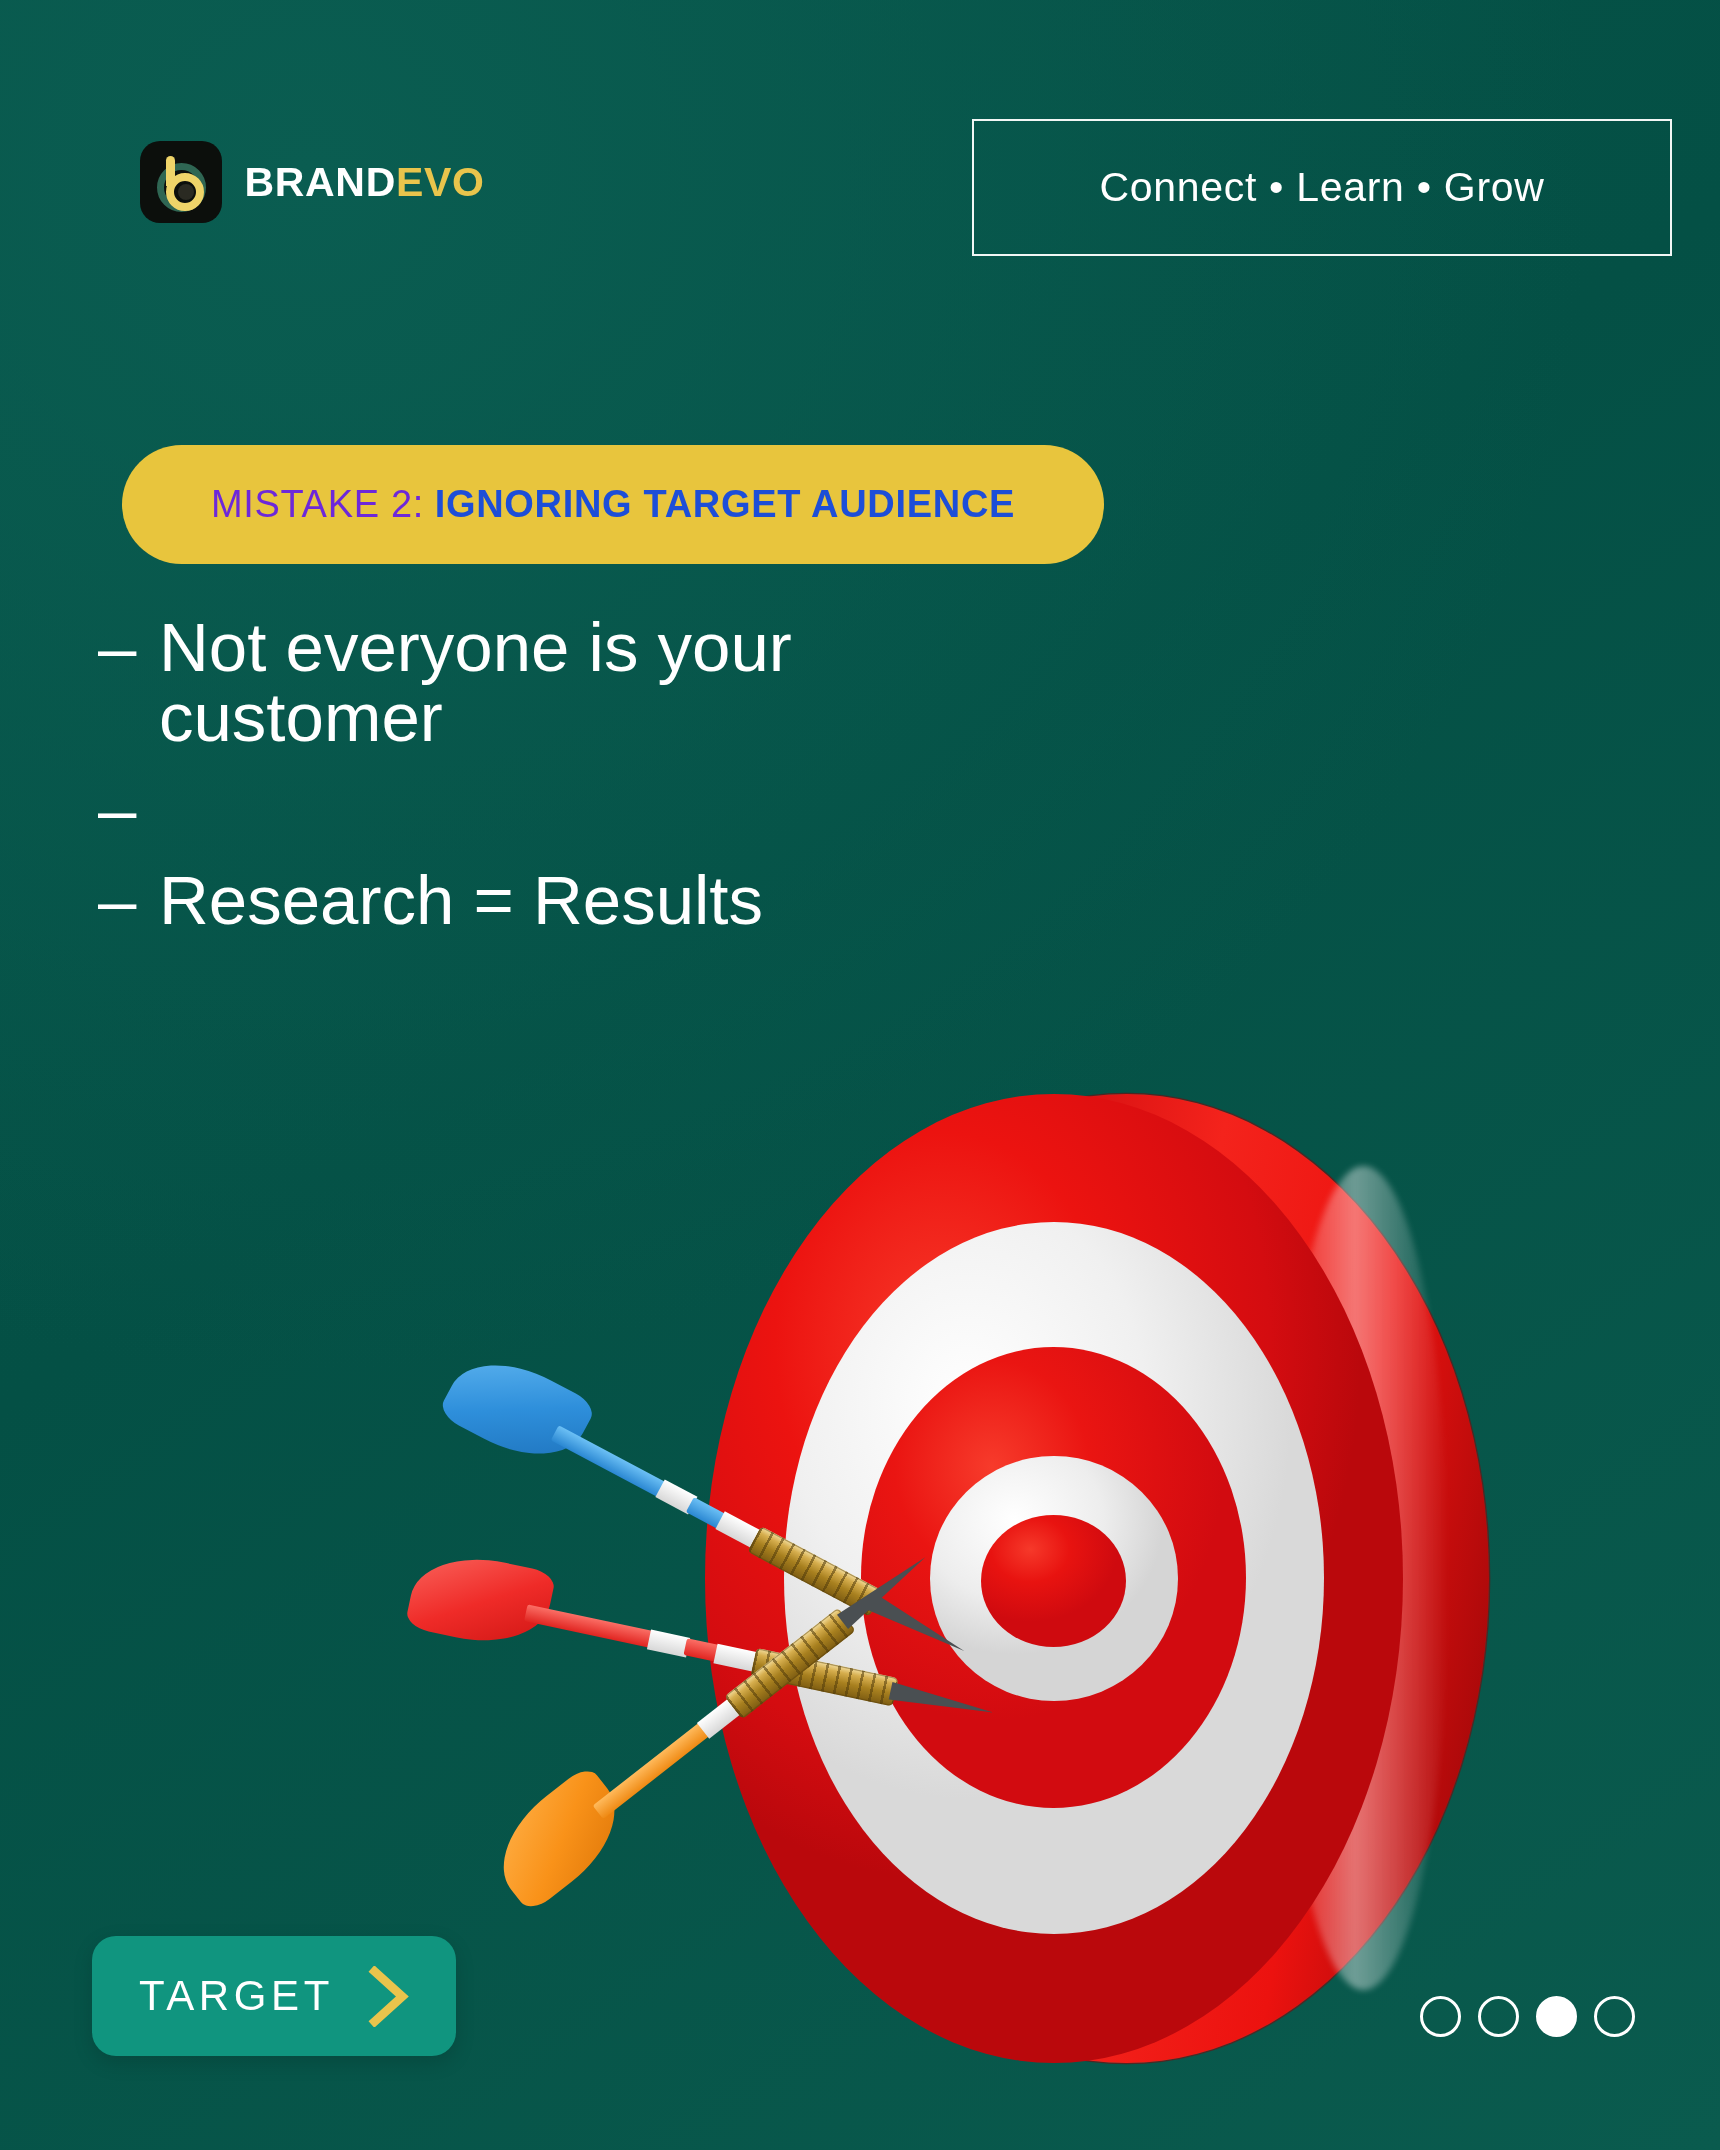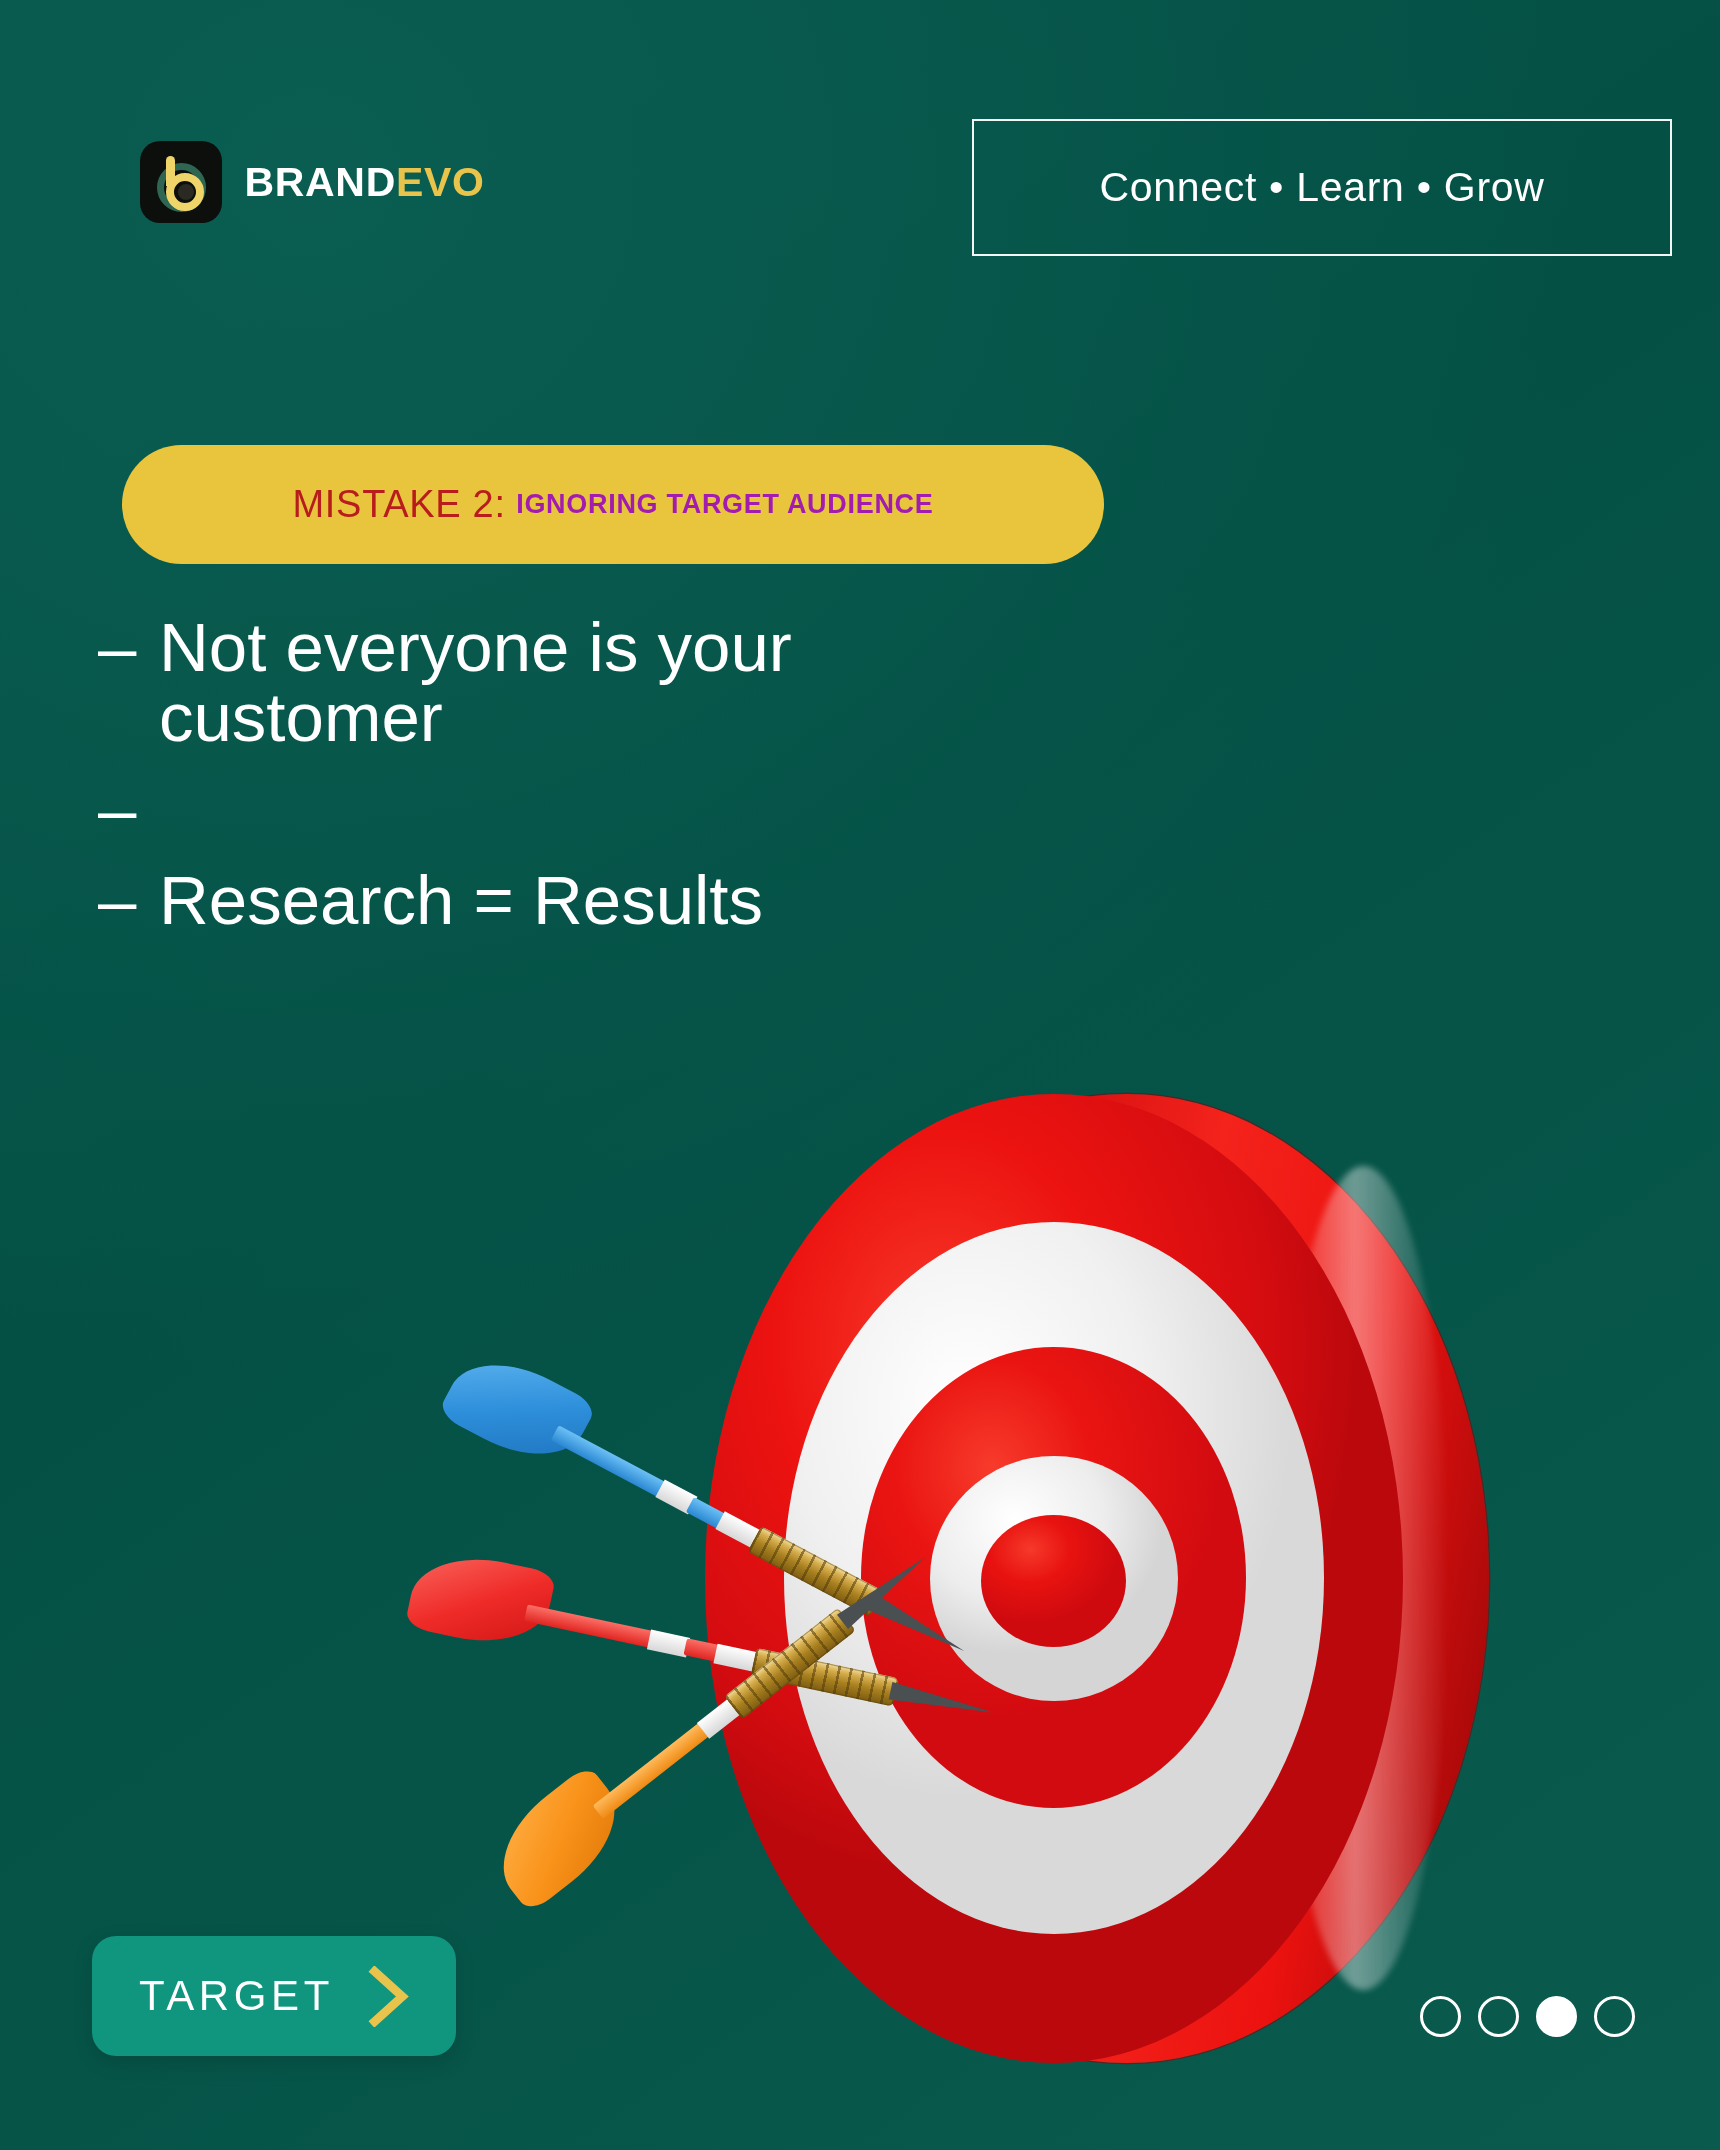--- a/index.html
+++ b/index.html
@@ -81,25 +81,25 @@
   
   #mistake-badge {
     position:absolute; left:122px; top:445px;
     width:982px; height:119px;
     background:#e8c53d;
     border-radius:61px;
     display:flex; align-items:center; justify-content:center;
     gap:10.5px;
   }
   #badge-prefix {
-    color:#b91c1c; font-size:38px; font-weight:normal; letter-spacing:0.7px;
+    color:#6d28d9; font-size:38px; font-weight:normal; letter-spacing:0.7px;
     white-space:nowrap;
   }
   #badge-headline {
-    color:#a21caf; font-size:27px; font-weight:bold; letter-spacing:0.7px;
+    color:#1d4ed8; font-size:38px; font-weight:bold; letter-spacing:0.7px;
     white-space:nowrap;
   }
 
   
   #bullet-list {
     position:absolute; left:98px; top:613px;
     width:1384px;
   }
   .bullet-row {
     display:flex; align-items:flex-start;

